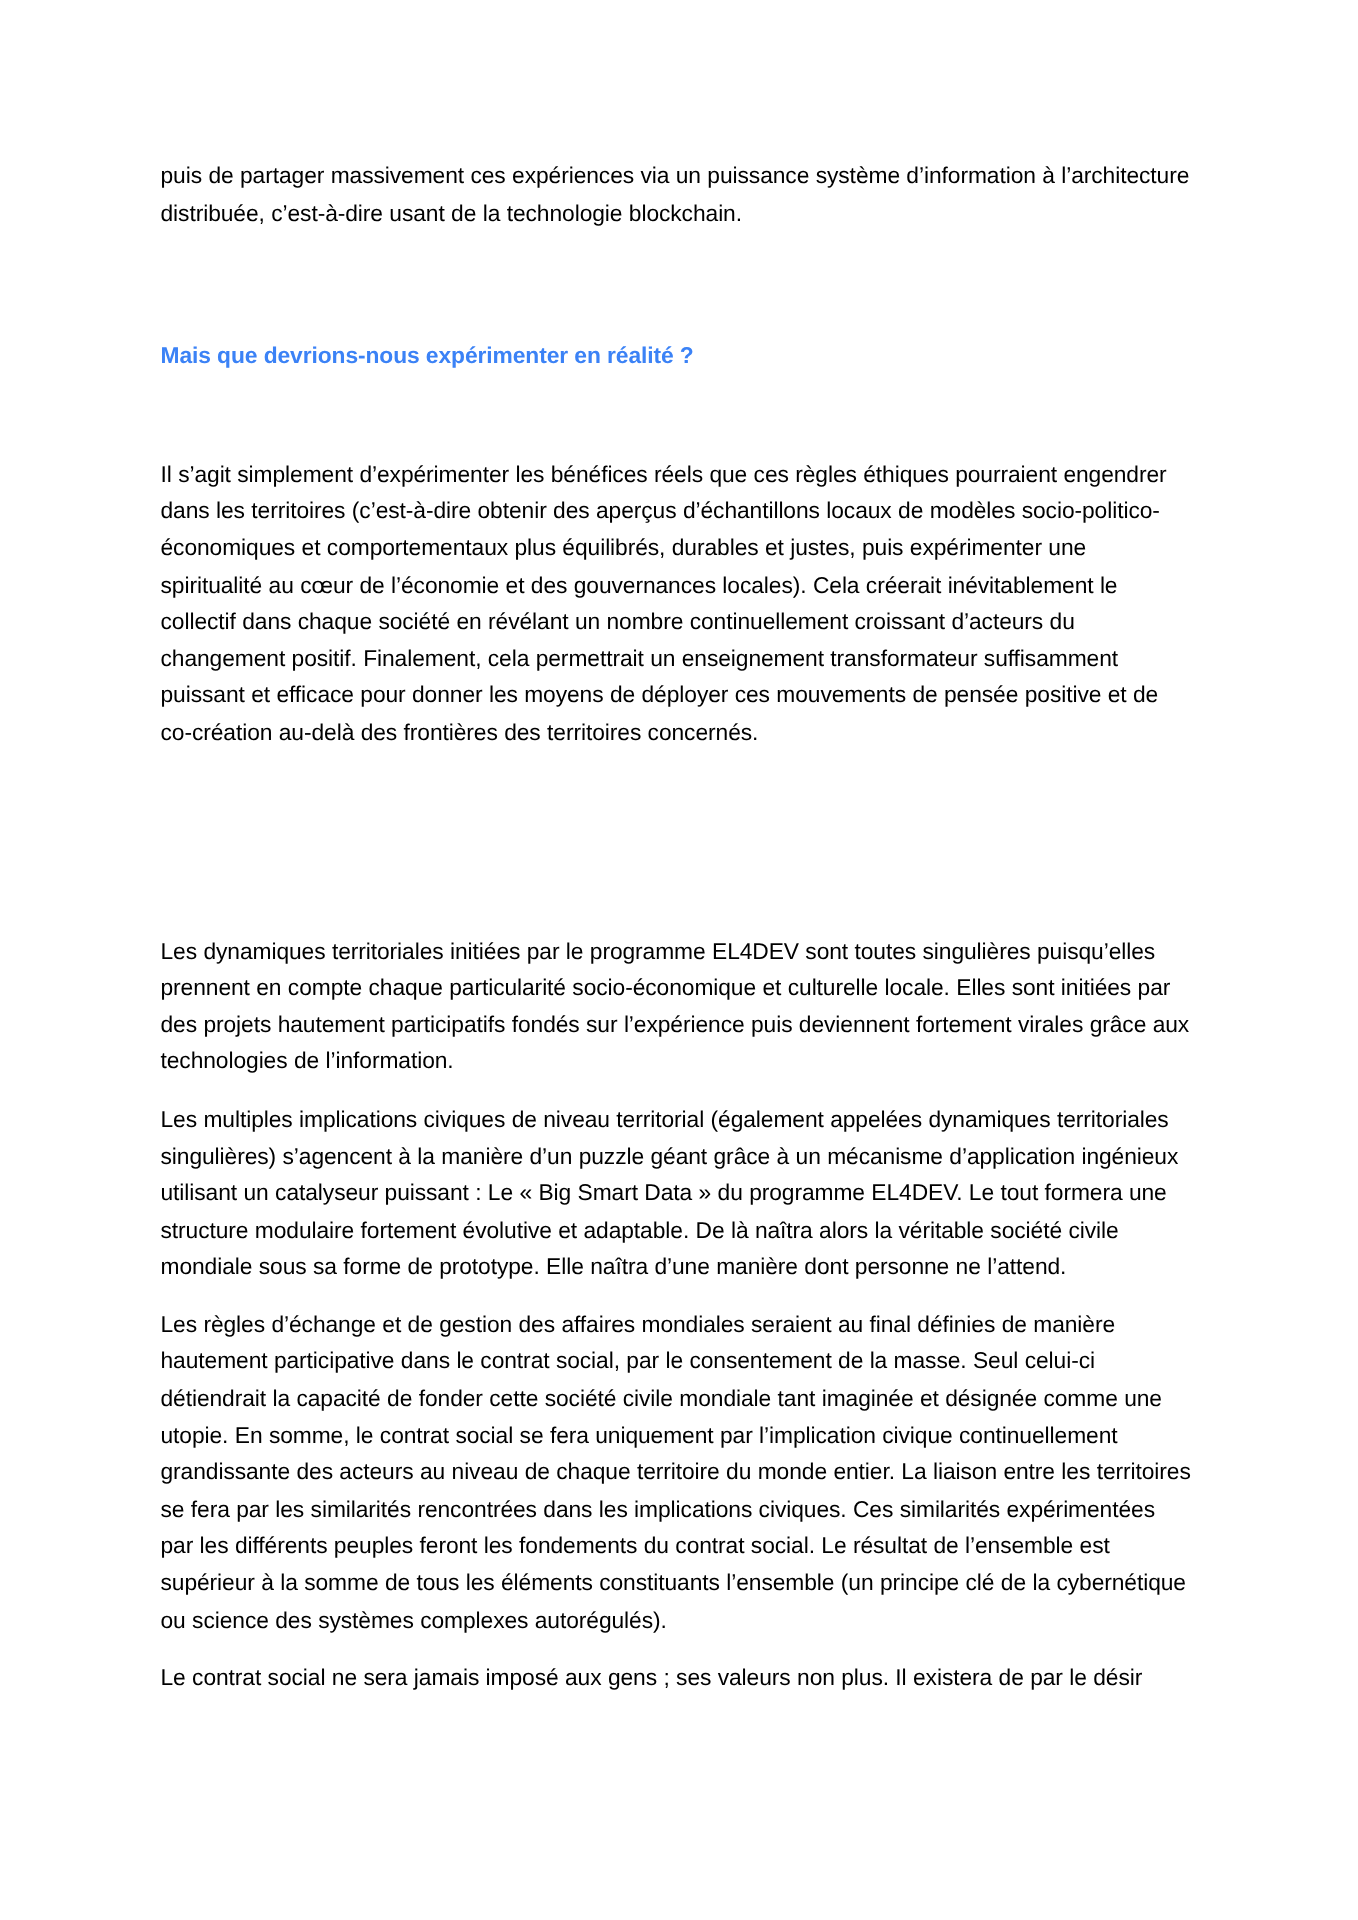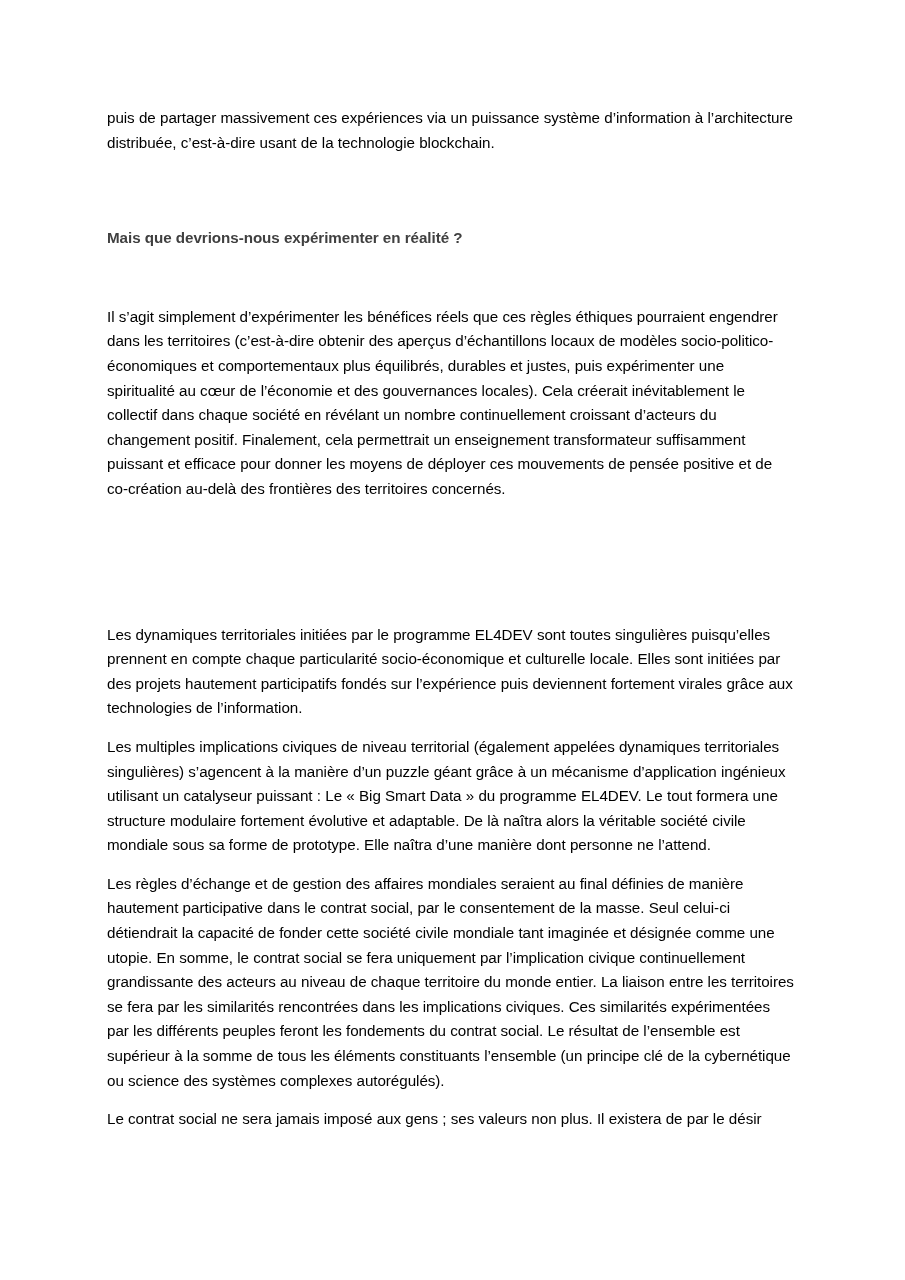--- a/index.html
+++ b/index.html
@@ -35,21 +35,21 @@
     -webkit-font-smoothing: antialiased;
   }
   .para.tight {
     margin-bottom: 0;
   }
   .heading {
     font-family: "Liberation Sans", sans-serif;
     font-size: 15.2px;
     line-height: 24.6px;
     font-weight: bold;
-    color: #404040;
+    color: #3b82f6;
     margin: 0;
     letter-spacing: -0.05px;
   }
   .spacer-before-heading { height: 71px; }
   .spacer-after-heading  { height: 54px; }
   .spacer-before-heading2 { height: 70px; }
   .spacer-after-heading2  { height: 51px; }
 </style>
 </head>
 <body>

